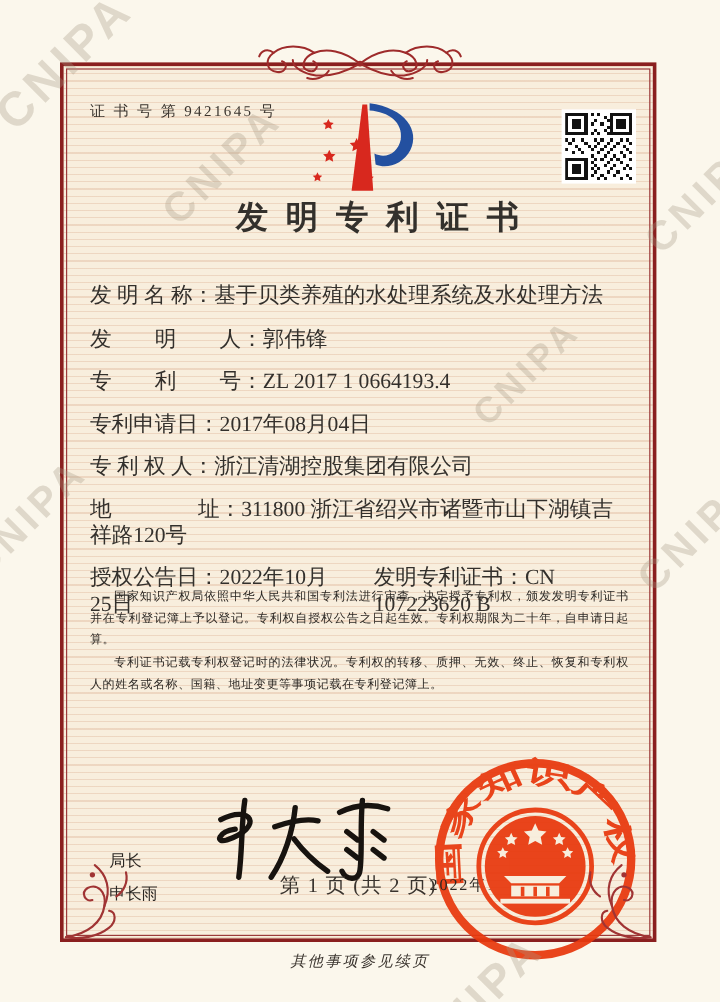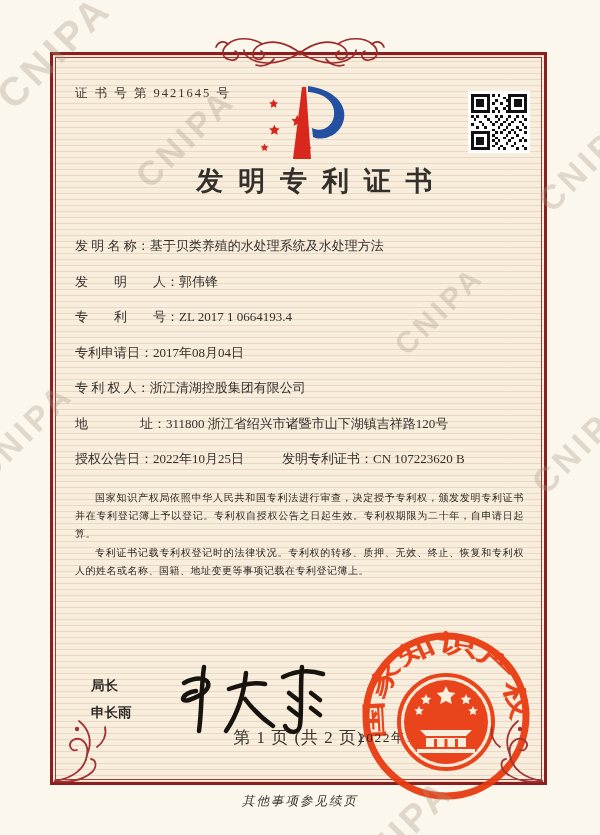--- a/index.html
+++ b/index.html
@@ -37,32 +37,32 @@
   
   .cert-no{left:22px;top:30px;font-size:12.5px;letter-spacing:2px;color:#3a342e;}
   .logo{left:189px;top:28px;width:120px;height:80px;}
   .qr{left:415px;top:36px;width:62px;height:62px;background:#fff;padding:3px;box-sizing:border-box;}
   .title{
     left:0;right:0;top:108px;text-align:center;
     font-size:27px;font-weight:bold;color:#33302c;
     letter-spacing:0.55em;text-indent:0.55em;margin-left:32px;
   }
   
-  .fields{left:22px;right:18px;top:180px;font-size:13px;color:#33302c;}
+  .fields{left:22px;right:18px;top:180px;font-size:18px;color:#33302c;}
   .fields .row{line-height:22px;margin-bottom:13.5px;white-space:pre-wrap;}
   .fields .lbl{white-space:pre;}
   .grant-row{display:flex;margin-top:1px;}
   .grant-row .pair{line-height:22px;}
   .grant-row .pair + .pair{margin-left:38px;}
   
   .body-text{left:22px;right:20px;top:434px;font-size:10px;line-height:1.82;
     color:#2c2824;text-align:justify;}
   .body-text p{margin:0;text-indent:2em;letter-spacing:0.5px;}
   
-  .signer{left:38px;top:617px;font-size:13.5px;line-height:27px;color:#2c2824;font-weight:bold;}
+  .signer{left:38px;top:649px;font-size:13.5px;line-height:27px;color:#2c2824;}
   .signature{left:118px;top:598px;width:175px;height:100px;}
   .seal{left:303px;top:571px;width:180px;height:180px;z-index:5;}
   .pageinfo{left:0;right:0;top:671px;text-align:center;font-size:17px;
     letter-spacing:1px;color:#3a342e;}
   
   .ornament-top{position:absolute;left:214px;top:34px;width:172px;height:38px;z-index:4;}
   .flourish{position:absolute;width:60px;height:66px;z-index:4;}
   .flourish.bl{left:53px;top:717px;}
   .flourish.br{left:484px;top:717px;transform:scaleX(-1);}
   

